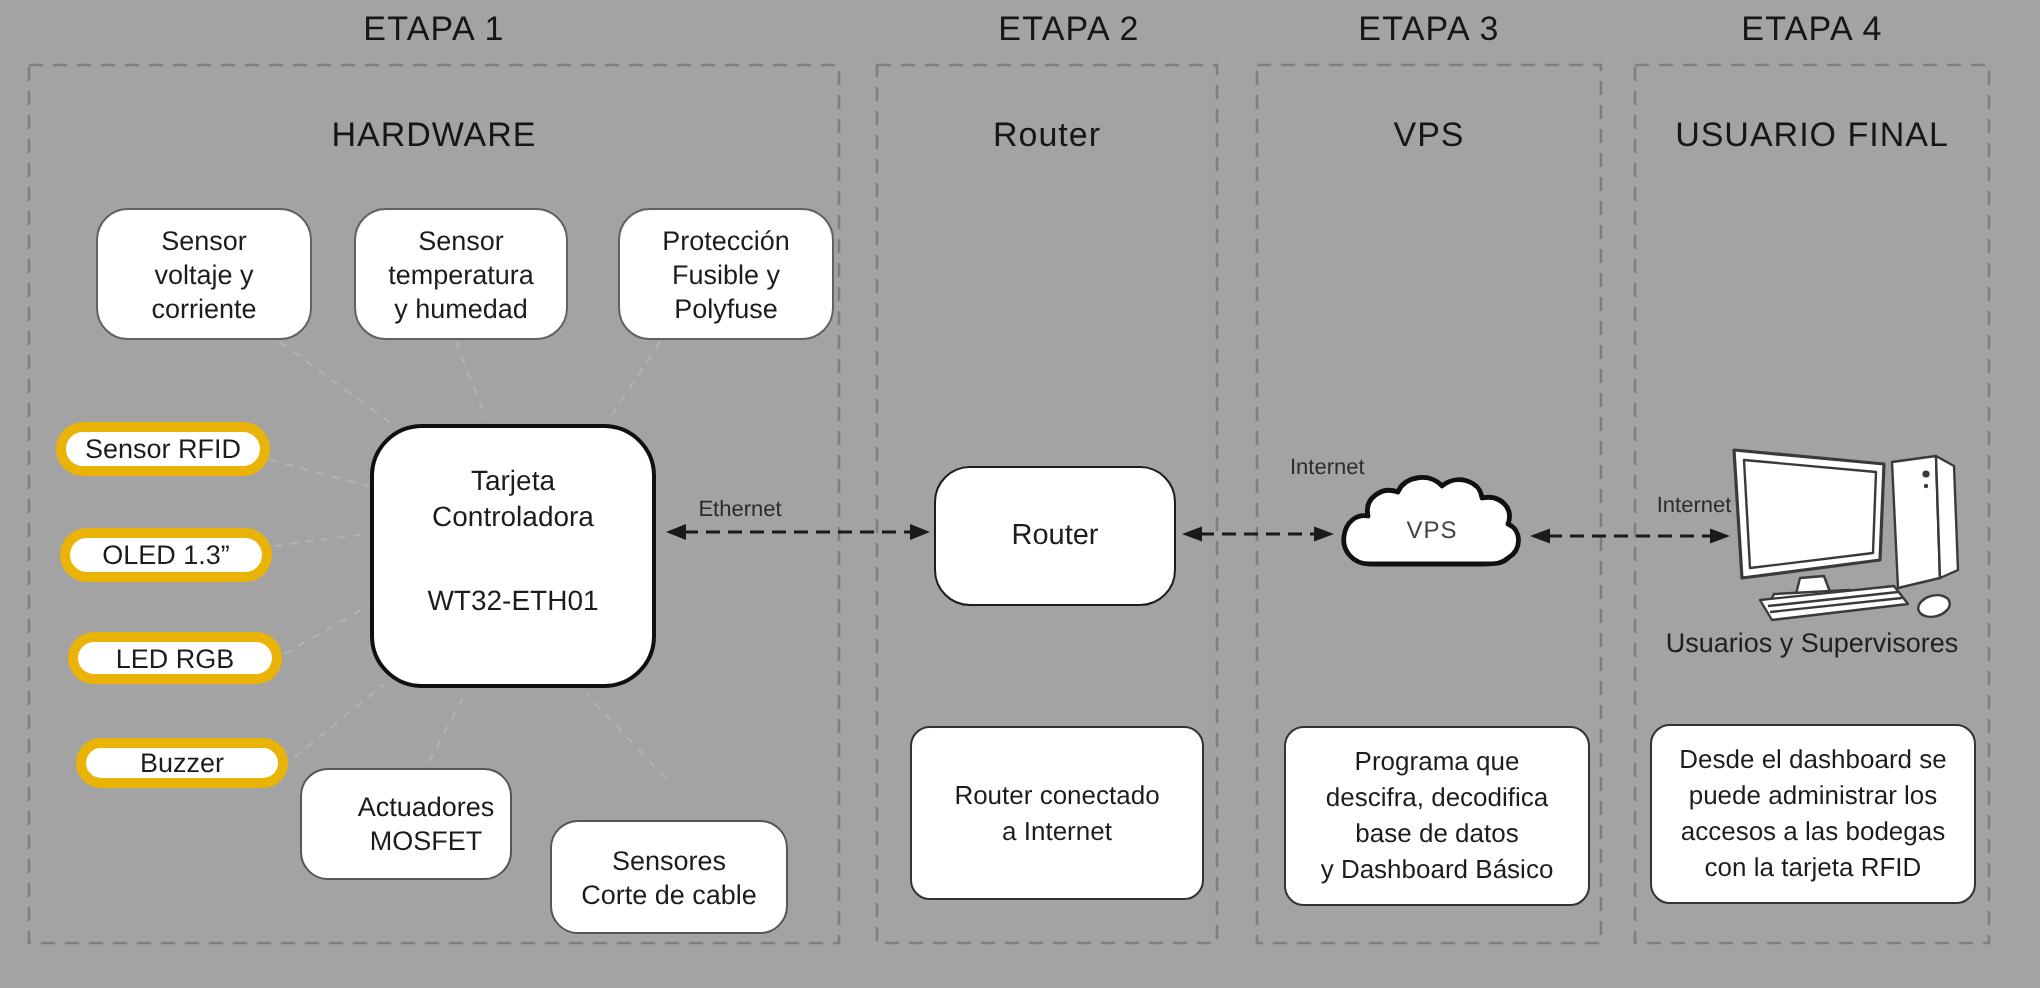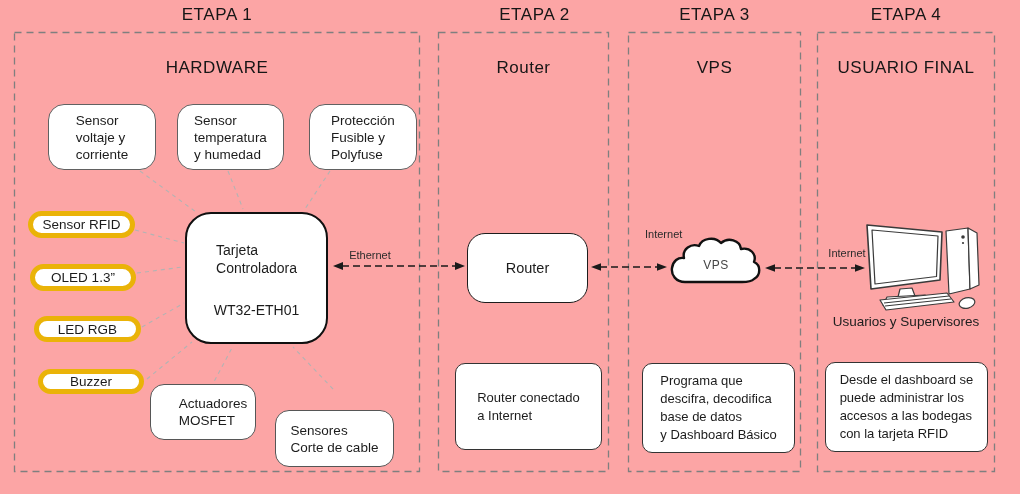--- a/index.html
+++ b/index.html
@@ -1,43 +1,43 @@
 <!DOCTYPE html>
 <html><head>
 <meta charset="utf-8">
 <style>
   html,body{margin:0;padding:0;background:#fff;}
   #canvas{
-    position:relative;width:1020px;height:494px;background:#fca5a5;
+    position:relative;width:1020px;height:494px;background:#a3a3a3;
     font-family:"Liberation Sans",sans-serif;color:#1c1c1c;overflow:hidden;
   }
   #overlay{position:absolute;left:0;top:0;width:1020px;height:494px;}
   .abs{position:absolute;}
   .ml{white-space:pre-line;}
   .hdr{
     top:4px;height:22px;font-size:17px;letter-spacing:.6px;
     text-align:center;line-height:22px;color:#161616;
   }
   .sect-title{
     top:57px;height:22px;font-size:17px;letter-spacing:.5px;
     text-align:center;line-height:22px;color:#161616;
   }
   .box{
-    display:flex;align-items:center;justify-content:center;
+    display:flex;align-items:center;justify-content:center;text-align:center;
     background:#fff;box-sizing:border-box;font-size:13.5px;line-height:1.26;
   }
   .soft{border:1px solid #616161;border-radius:16px;}
   .pill{border:5px solid #eab308;border-radius:13.5px;}
   .duo{border:1px solid #565656;border-radius:14px;}
   .note{
     border:1.2px solid #333;border-radius:10px;font-size:13px;line-height:1.38;
   }
   .controller{
     border:2px solid #101010;border-radius:26px;flex-direction:column;
-    justify-content:flex-start;padding-top:27px;gap:23px;font-size:14px;line-height:1.32;
+    justify-content:flex-start;padding-top:17px;gap:23px;font-size:14px;line-height:1.32;
   }
   .routernode{border:1.6px solid #1d1d1d;border-radius:18px;font-size:14.5px;}
   .tinylabel{font-size:11px;color:#2b2b2b;line-height:13px;}
   .caption{font-size:13.5px;text-align:center;color:#202020;}
   .cloudtext{font-size:12px;color:#454545;text-align:center;letter-spacing:.5px;}
 </style>
 </head>
 <body>
 
 <div id="canvas">

